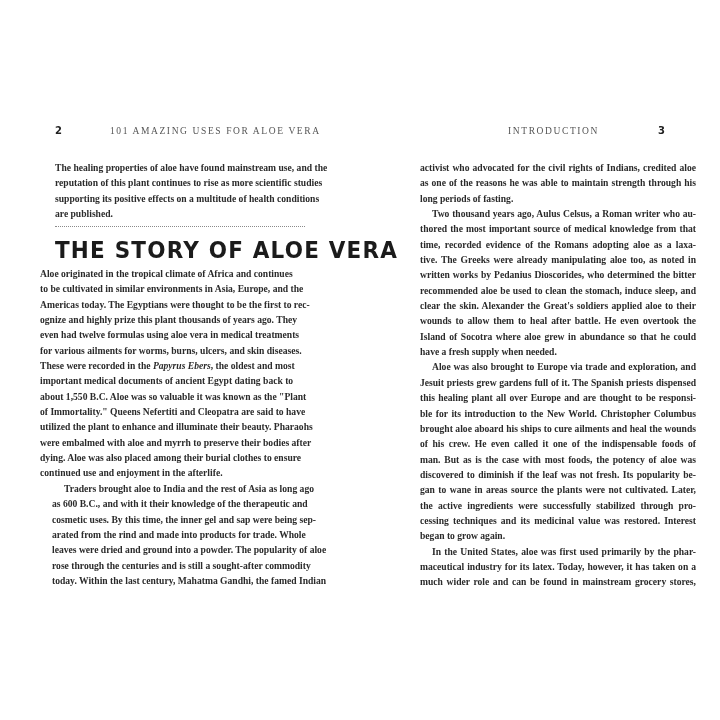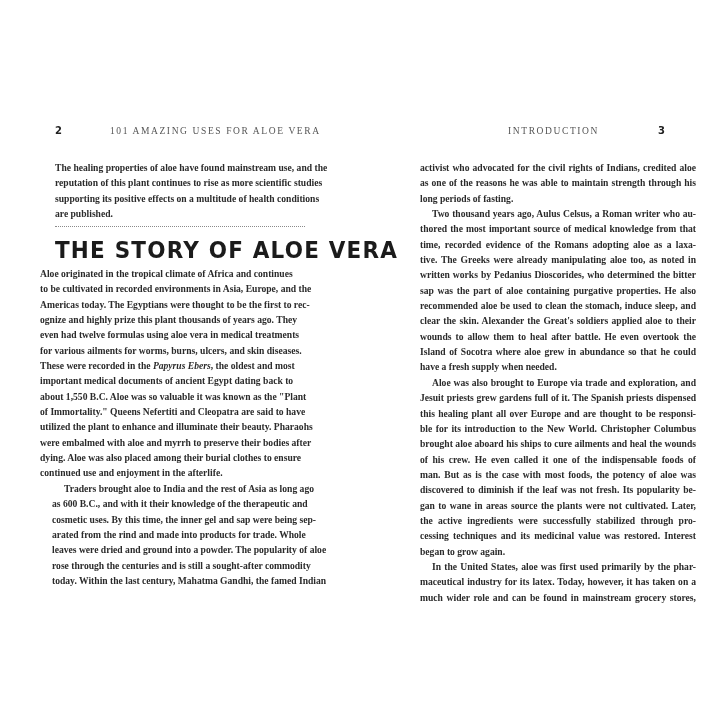--- a/index.html
+++ b/index.html
@@ -59,21 +59,21 @@
         <span class="line last">are published.</span>
       </p>
     </div>
 
     <div class="dotted-rule"></div>
     <div class="section-heading">THE STORY OF ALOE VERA</div>
 
     <div class="column body">
       <p class="noindent">
         <span class="line">Aloe originated in the tropical climate of Africa and continues</span>
-        <span class="line">to be cultivated in recorded environments in Asia, Europe, and the</span>
+        <span class="line">to be cultivated in similar environments in Asia, Europe, and the</span>
         <span class="line">Americas today. The Egyptians were thought to be the first to rec-</span>
         <span class="line">ognize and highly prize this plant thousands of years ago. They</span>
         <span class="line">even had twelve formulas using aloe vera in medical treatments</span>
         <span class="line">for various ailments for worms, burns, ulcers, and skin diseases.</span>
         <span class="line"><span>These were recorded in the </span><em>Papyrus Ebers</em><span>, the oldest and most</span></span>
         <span class="line">important medical documents of ancient Egypt dating back to</span>
         <span class="line">about 1,550 B.C. Aloe was so valuable it was known as the "Plant</span>
         <span class="line">of Immortality." Queens Nefertiti and Cleopatra are said to have</span>
         <span class="line">utilized the plant to enhance and illuminate their beauty. Pharaohs</span>
         <span class="line">were embalmed with aloe and myrrh to preserve their bodies after</span>
@@ -101,21 +101,20 @@
         <span class="line">activist who advocated for the civil rights of Indians, credited aloe</span>
         <span class="line">as one of the reasons he was able to maintain strength through his</span>
         <span class="line last">long periods of fasting.</span>
       </p>
       <p>
         <span class="line" style="padding-left:12px">Two thousand years ago, Aulus Celsus, a Roman writer who au-</span>
         <span class="line">thored the most important source of medical knowledge from that</span>
         <span class="line">time, recorded evidence of the Romans adopting aloe as a laxa-</span>
         <span class="line">tive. The Greeks were already manipulating aloe too, as noted in</span>
         <span class="line">written works by Pedanius Dioscorides, who determined the bitter</span>
-        <span class="line">sap was the part of aloe containing purgative properties. He also</span>
         <span class="line">recommended aloe be used to clean the stomach, induce sleep, and</span>
         <span class="line">clear the skin. Alexander the Great's soldiers applied aloe to their</span>
         <span class="line">wounds to allow them to heal after battle. He even overtook the</span>
         <span class="line">Island of Socotra where aloe grew in abundance so that he could</span>
         <span class="line last">have a fresh supply when needed.</span>
       </p>
       <p>
         <span class="line" style="padding-left:12px">Aloe was also brought to Europe via trade and exploration, and</span>
         <span class="line">Jesuit priests grew gardens full of it. The Spanish priests dispensed</span>
         <span class="line">this healing plant all over Europe and are thought to be responsi-</span>

